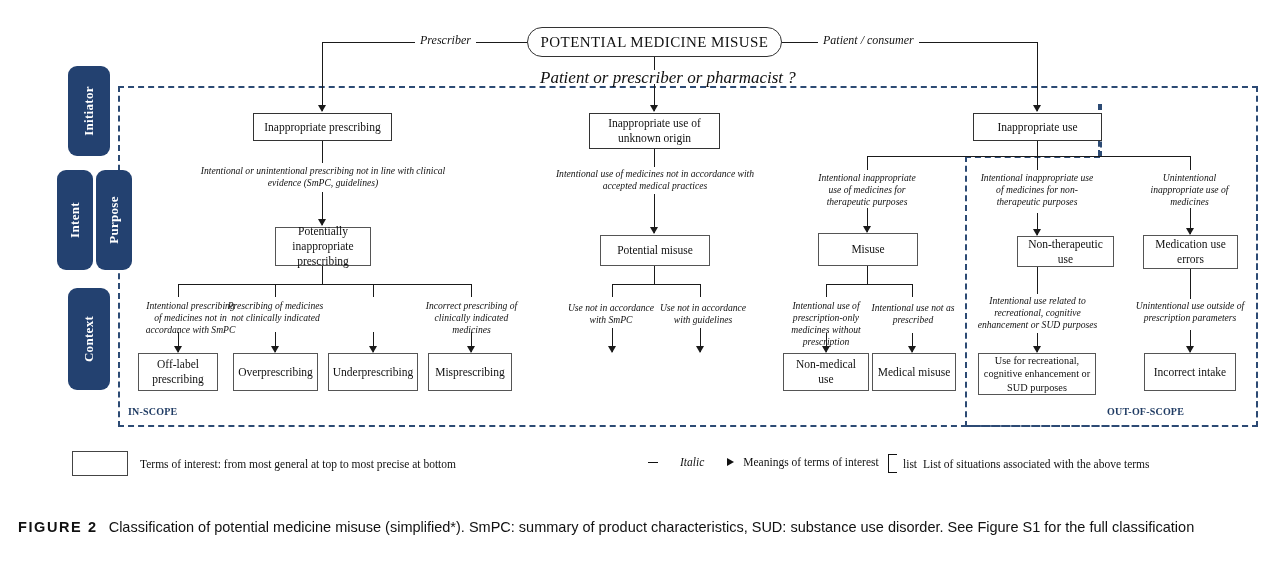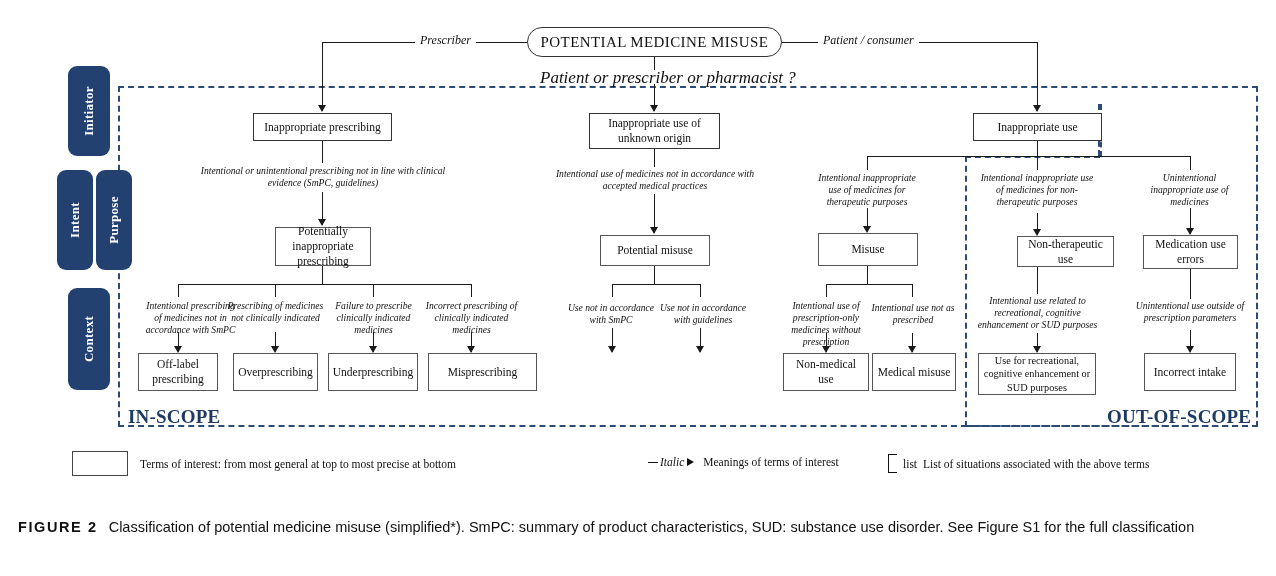--- a/index.html
+++ b/index.html
@@ -83,21 +83,21 @@
 
   
   .scope {
     position:absolute;
     border:2.4px dashed #2c4a74;
     pointer-events:none;
   }
   .scope-label {
     position:absolute;
     font-weight:bold;
-    font-size:19px;
+    font-size:10px;
     color:#1f3b63;
     font-family:"Liberation Serif", serif;
     letter-spacing:.2px;
   }
 
   
   .sidetab {
     position:absolute;
     background:#234170;
     border-radius:9px;
@@ -111,21 +111,21 @@
     transform:rotate(-90deg);
     white-space:nowrap;
     letter-spacing:.3px;
   }
 
   
   .legend { position:absolute; left:0; top:443px; width:1276px; height:46px; }
   .legend-item { position:absolute; display:flex; align-items:center; font-size:11.5px; font-family:"Liberation Serif", serif; }
   .legend-box { width:56px; height:25px; border:1.3px solid #444; background:#fff; margin-right:12px; }
   .legend-txt { white-space:nowrap; }
-  .legend-arrowgrp { display:flex; align-items:center; margin-right:9px; }
+  .legend-arrowgrp { display:flex; align-items:center; margin-right:9px;gap:20px; }
   .legend-dash { width:10px; height:0; border-top:1.4px solid #111; }
   .legend-ital { font-style:italic; font-size:11.5px; margin:0 2px; }
   .legend-tri {
     width:0;height:0;
     border-left:7px solid #111;
     border-top:4.5px solid transparent;
     border-bottom:4.5px solid transparent;
     margin-left:1px;
   }
   .legend-bracket {
@@ -208,42 +208,41 @@
 
   <div class="vline" style="left:322px; top:266px; height:18px;"></div>
   <div class="hline" style="left:178px; top:284px; width:293px;"></div>
   <div class="vline thin" style="left:178px; top:284px; height:13px;"></div>
   <div class="vline thin" style="left:275px; top:284px; height:13px;"></div>
   <div class="vline thin" style="left:373px; top:284px; height:13px;"></div>
   <div class="vline thin" style="left:471px; top:284px; height:13px;"></div>
 
   <div class="desc" style="left:142px; top:300px; width:97px;">Intentional prescribing of medicines not in accordance with SmPC</div>
   <div class="desc" style="left:227px; top:300px; width:97px;">Prescribing of medicines not clinically indicated</div>
-  <div class="desc" style="left:325px; top:300px; width:97px;">Failure to prescribe clinically indicated medicines</div>
   <div class="desc" style="left:423px; top:300px; width:97px;">Incorrect prescribing of clinically indicated medicines</div>
 
   <div class="vline thin" style="left:178px; top:332px; height:20px;"></div>
   <div class="arrow" style="left:174px; top:346px;"></div>
   <div class="vline thin" style="left:275px; top:332px; height:20px;"></div>
   <div class="arrow" style="left:271px; top:346px;"></div>
   <div class="vline thin" style="left:373px; top:332px; height:20px;"></div>
   <div class="arrow" style="left:369px; top:346px;"></div>
   <div class="vline thin" style="left:471px; top:332px; height:20px;"></div>
   <div class="arrow" style="left:467px; top:346px;"></div>
 
   <div class="box" style="left:138px; top:353px; width:80px; height:38px;">
     <span>Off-label prescribing</span>
   </div>
   <div class="box" style="left:233px; top:353px; width:85px; height:38px;">
     <span>Overprescribing</span>
   </div>
   <div class="box" style="left:328px; top:353px; width:90px; height:38px;">
     <span>Underprescribing</span>
   </div>
-  <div class="box" style="left:428px; top:353px; width:109px; height:38px;">
+  <div class="box" style="left:428px; top:353px; width:84px; height:38px;">
     <span>Misprescribing</span>
   </div>
 
   <div class="box thick" style="left:589px; top:113px; width:131px; height:36px;">
     <span>Inappropriate use of unknown origin</span>
   </div>
   <div class="vline" style="left:654px; top:149px; height:18px;"></div>
   <div class="desc" style="left:547px; top:168px; width:216px;">Intentional use of medicines not in accordance with accepted medical practices</div>
   <div class="vline" style="left:654px; top:194px; height:39px;"></div>
   <div class="arrow" style="left:650px; top:227px;"></div>

